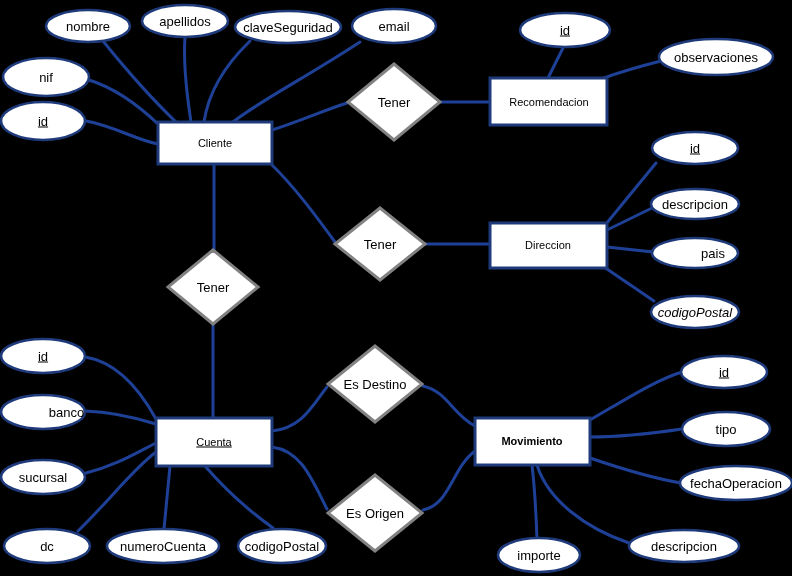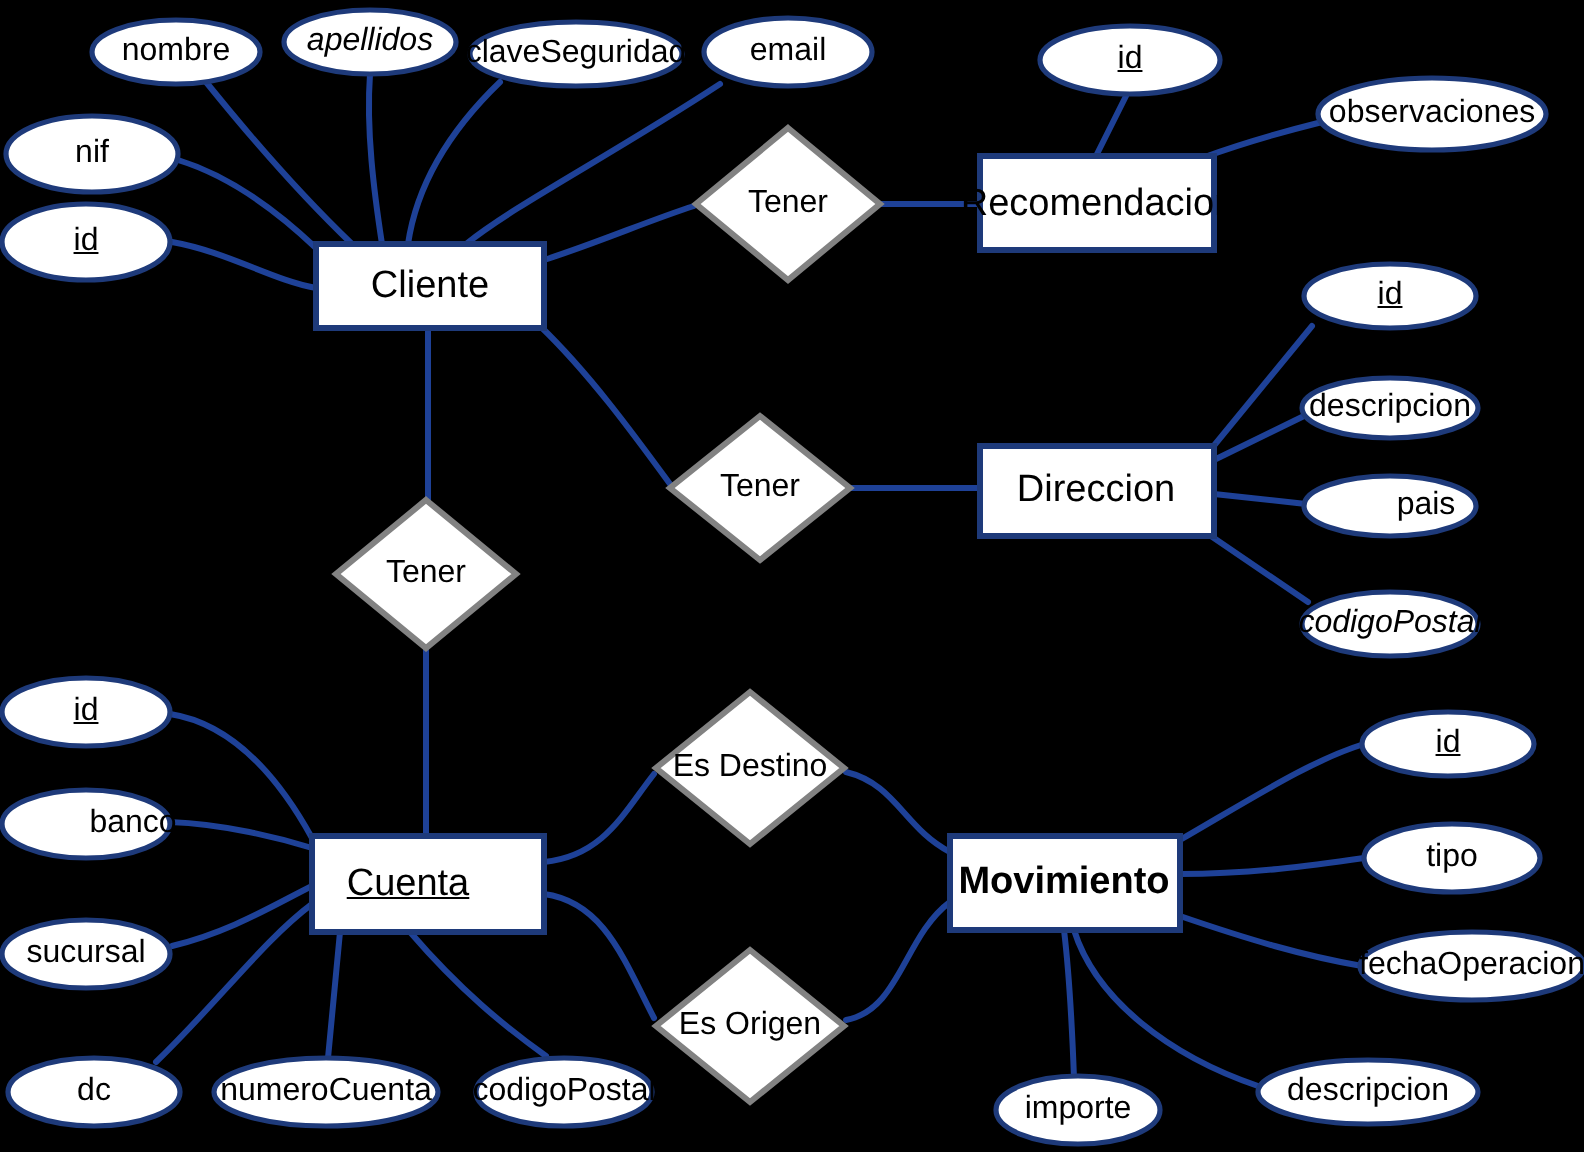--- a/index.html
+++ b/index.html
@@ -3,23 +3,23 @@
 <meta charset="utf-8">
 <style>
   html,body{margin:0;padding:0;background:#000;}
   .canvas{
     position:relative;width:792px;height:576px;background:#000000;
     font-family:"Liberation Sans",sans-serif;overflow:hidden;
   }
   .canvas svg{position:absolute;left:0;top:0;}
   .lbl{
     position:absolute;transform:translate(-50%,-50%);
-    color:#000000;font-size:16px;white-space:nowrap;line-height:1;
+    color:#000000;font-size:13px;white-space:nowrap;line-height:1;
   }
-  .lbl.entity{font-size:19px;}
+  .lbl.entity{font-size:11px;}
   .lbl.u{text-decoration:underline;}
   path.conn{stroke:#1e4197;stroke-width:3;fill:none;stroke-linecap:round;}
   rect.ent{fill:#ffffff;stroke:#1e3a7a;stroke-width:3;}
   polygon.rel{fill:#ffffff;stroke:#828282;stroke-width:3;}
   ellipse.att{fill:#ffffff;stroke:#1e3a7a;stroke-width:2.6;}
 </style>
 </head>
 <body>
 
 <div class="canvas">
@@ -101,31 +101,31 @@
       <ellipse class="att" cx="726" cy="429" rx="44" ry="17"></ellipse>
       <ellipse class="att" cx="736" cy="483" rx="56" ry="17"></ellipse>
       <ellipse class="att" cx="539" cy="555" rx="41" ry="17"></ellipse>
       <ellipse class="att" cx="684" cy="546" rx="55" ry="16"></ellipse>
     </g>
   </svg>
 
   <div class="lbl entity" style="left:215px;top:143px;">Cliente</div>
   <div class="lbl entity" style="left:549px;top:102px;">Recomendacion</div>
   <div class="lbl entity" style="left:548px;top:245px;">Direccion</div>
-  <div class="lbl entity" style="left:204px;top:442px;text-decoration:underline;">Cuenta</div>
+  <div class="lbl entity" style="left:214px;top:442px;text-decoration:underline;">Cuenta</div>
   <div class="lbl entity" style="left:532px;top:441px;font-weight:bold;">Movimiento</div>
 
   <div class="lbl" style="left:394px;top:102px;">Tener</div>
   <div class="lbl" style="left:380px;top:244px;">Tener</div>
   <div class="lbl" style="left:213px;top:287px;">Tener</div>
   <div class="lbl" style="left:375px;top:384px;">Es Destino</div>
   <div class="lbl" style="left:375px;top:513px;">Es Origen</div>
 
   <div class="lbl" style="left:88px;top:26px;">nombre</div>
-  <div class="lbl" style="left:185px;top:21px;font-style:italic;">apellidos</div>
+  <div class="lbl" style="left:185px;top:21px;">apellidos</div>
   <div class="lbl" style="left:288px;top:27px;">claveSeguridad</div>
   <div class="lbl" style="left:394px;top:26px;">email</div>
   <div class="lbl" style="left:46px;top:77px;">nif</div>
   <div class="lbl u" style="left:43px;top:121px;">id</div>
   <div class="lbl u" style="left:565px;top:30px;">id</div>
   <div class="lbl" style="left:716px;top:57px;">observaciones</div>
   <div class="lbl u" style="left:695px;top:148px;">id</div>
   <div class="lbl" style="left:695px;top:204px;">descripcion</div>
   <div class="lbl" style="left:695px;top:253px;padding-left:36px;">pais</div>
   <div class="lbl" style="left:695px;top:312px;font-style:italic;">codigoPostal</div>

